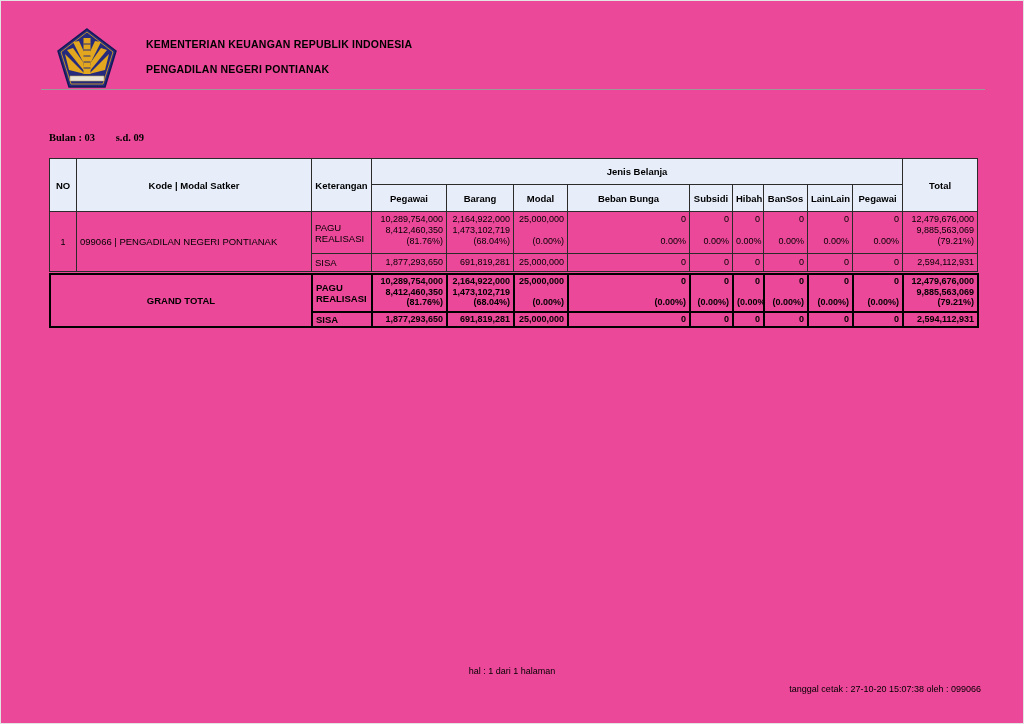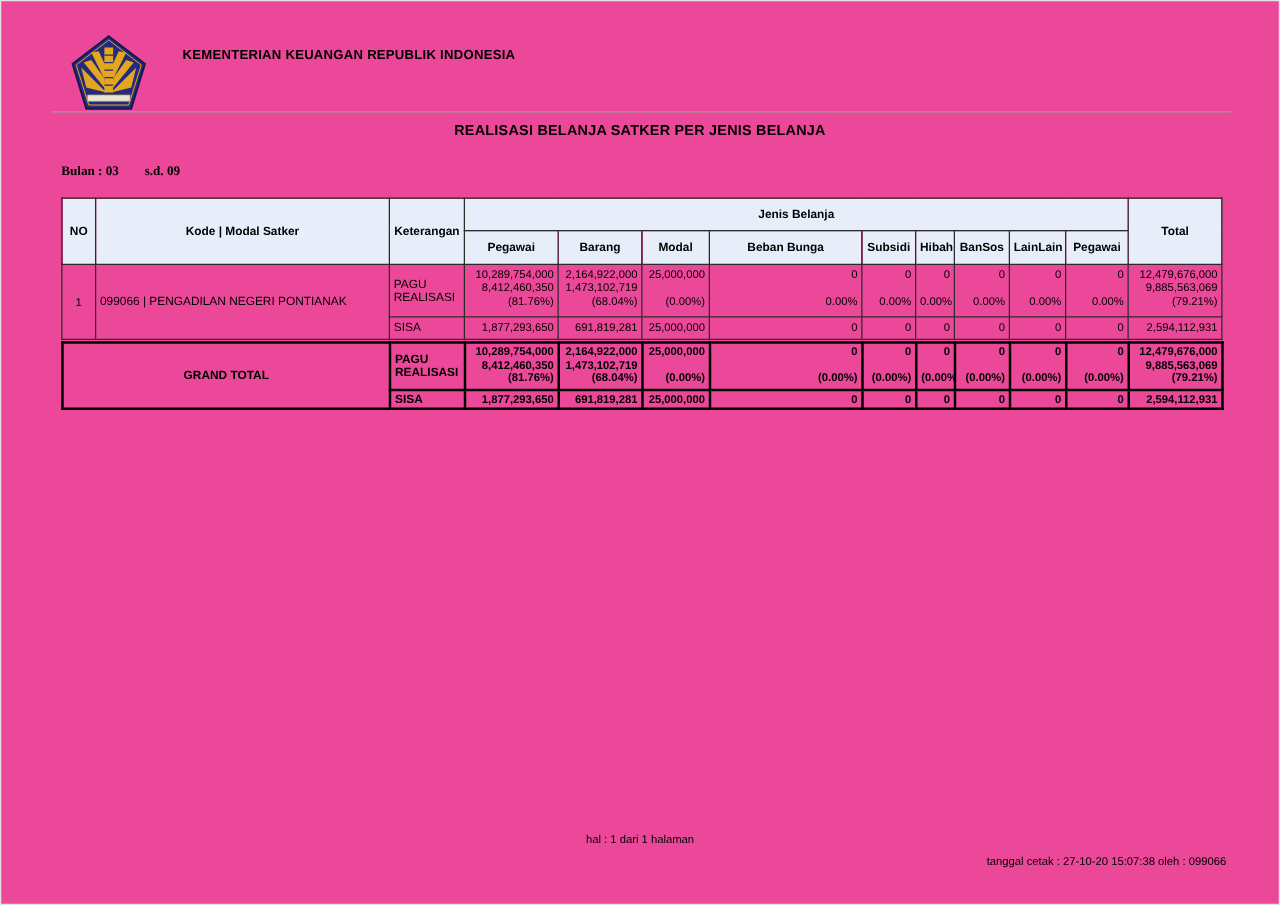--- a/index.html
+++ b/index.html
@@ -57,25 +57,25 @@
       <line x1="27.5" y1="22" x2="34.5" y2="22"></line>
       <line x1="27.5" y1="28" x2="34.5" y2="28"></line>
       <line x1="27.5" y1="34" x2="34.5" y2="34"></line>
       <line x1="27.5" y1="40" x2="34.5" y2="40"></line>
     </g>
     <path d="M14,48 h34 v5 h-34 z" fill="#e8e4da" stroke="#b9a25a" stroke-width="0.6"></path>
   </svg>
 
   <div class="letterhead">
     <div class="lh-line1">KEMENTERIAN KEUANGAN REPUBLIK INDONESIA</div>
+    <div class="lh-line2">PENGADILAN NEGERI PONTIANAK</div>
   </div>
 
   <div class="divider"></div>
 
-  <div class="title">REALISASI BELANJA SATKER PER JENIS BELANJA</div>
 
   <div class="period">
     <span>Bulan : 03</span>
     <span class="rng">s.d. 09</span>
   </div>
 
   <div class="tblwrap">
     <table>
       <colgroup>
         <col style="width:27px">

